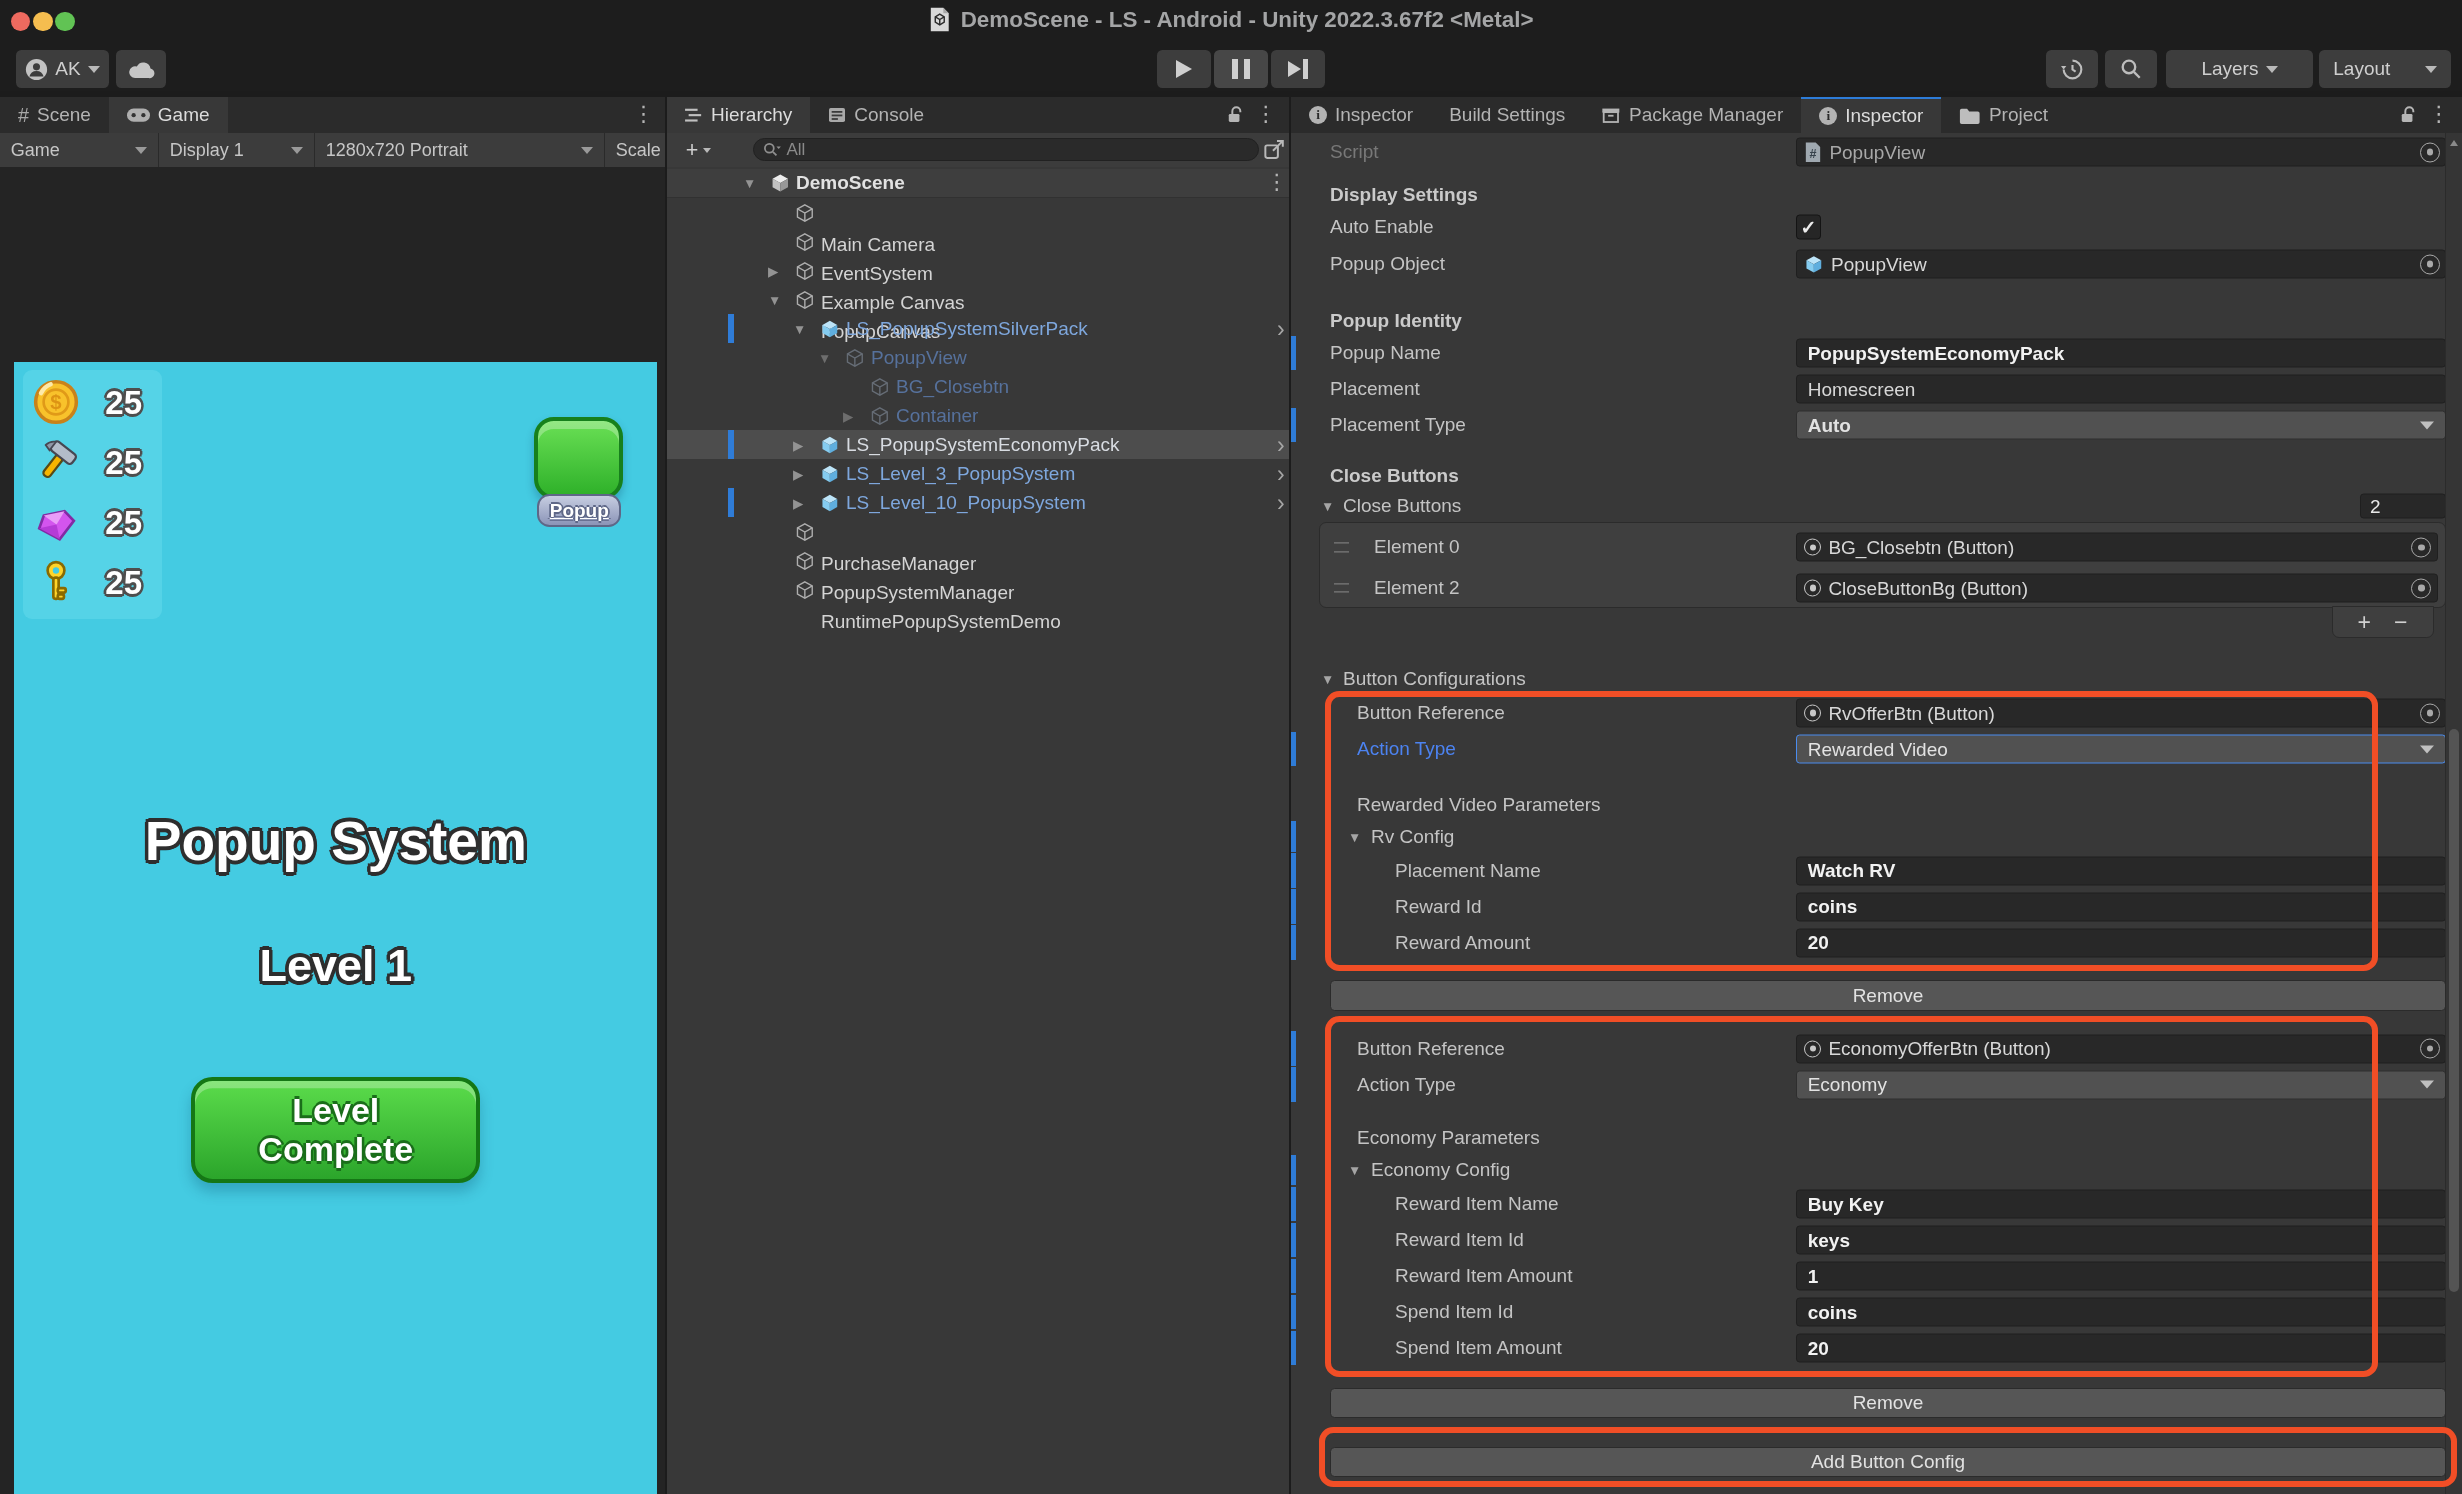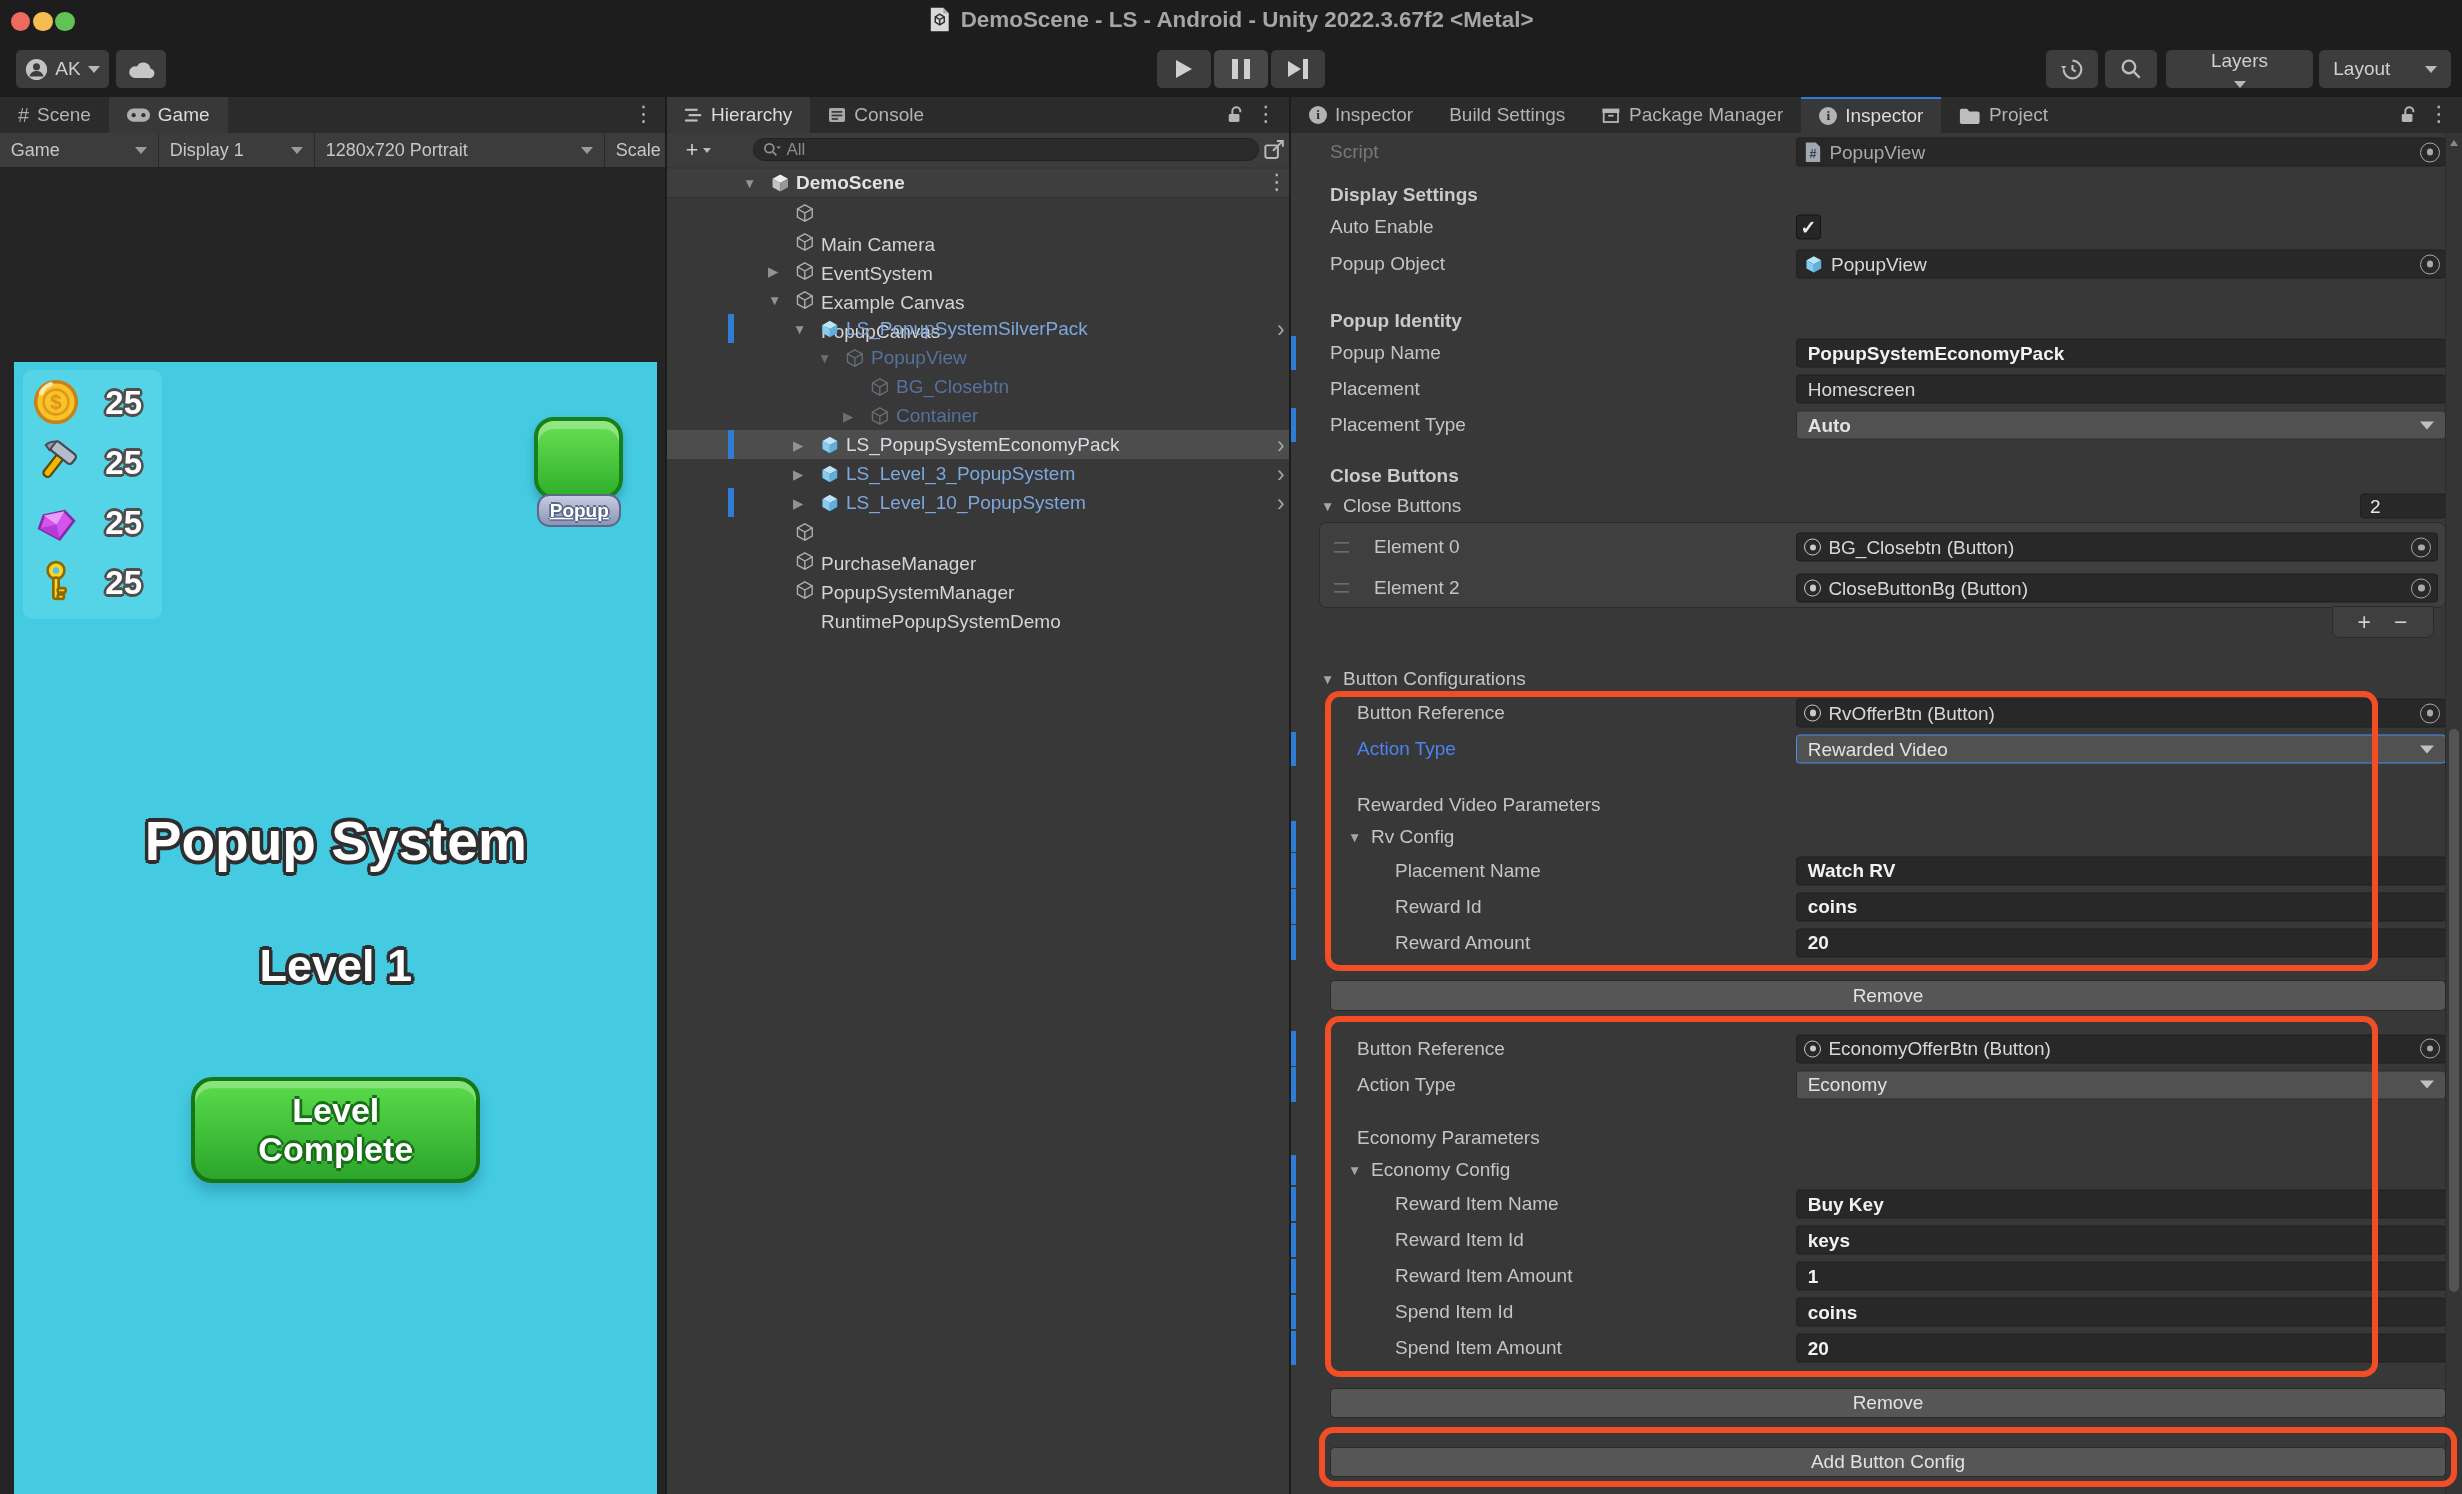--- a/index.html
+++ b/index.html
@@ -190,21 +190,21 @@
     </span>
   </div>
   <div class="tbtn" style="left:2105px;width:52px;">
     <span class="icn">
       <svg width="21.5" height="21.5" viewBox="0 0 24 24">
           <circle cx="10" cy="10" r="7" fill="none" stroke="#bdbdbd" stroke-width="2.6"></circle>
           <line x1="15.5" y1="15.5" x2="22" y2="22" stroke="#bdbdbd" stroke-width="2.6"></line>
         </svg>
     </span>
   </div>
-  <div class="tbtn" style="left:2166px;width:147px;justify-content:space-between;padding:0 14.3px;flex-direction:column;">
+  <div class="tbtn" style="left:2166px;width:147px;justify-content:center;padding:0 14.3px;">
     <span>Layers</span>
       <span class="caret"></span>
   </div>
   <div class="tbtn" style="left:2319px;width:132px;justify-content:space-between;padding:0 14.3px;">
     <span>Layout</span>
       <span class="caret"></span>
   </div>
 </div>
 
 <div class="panel" id="game-panel">

